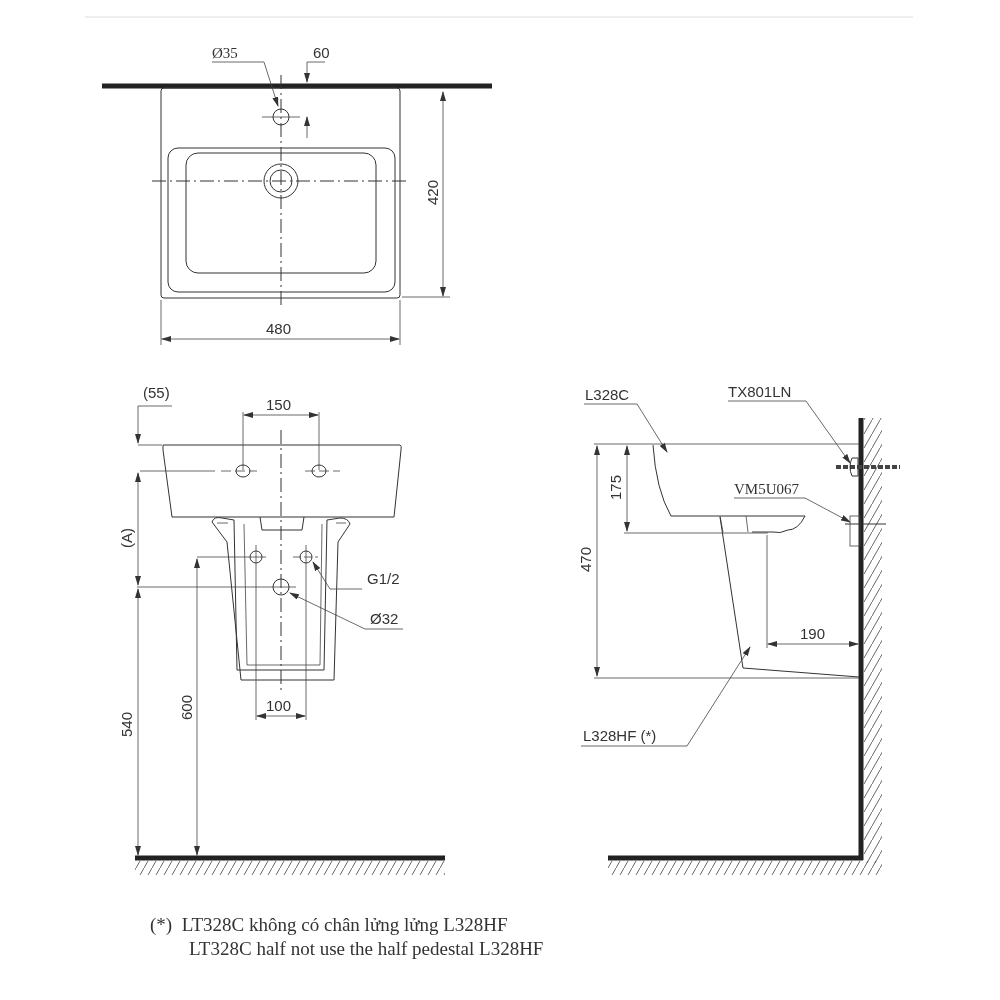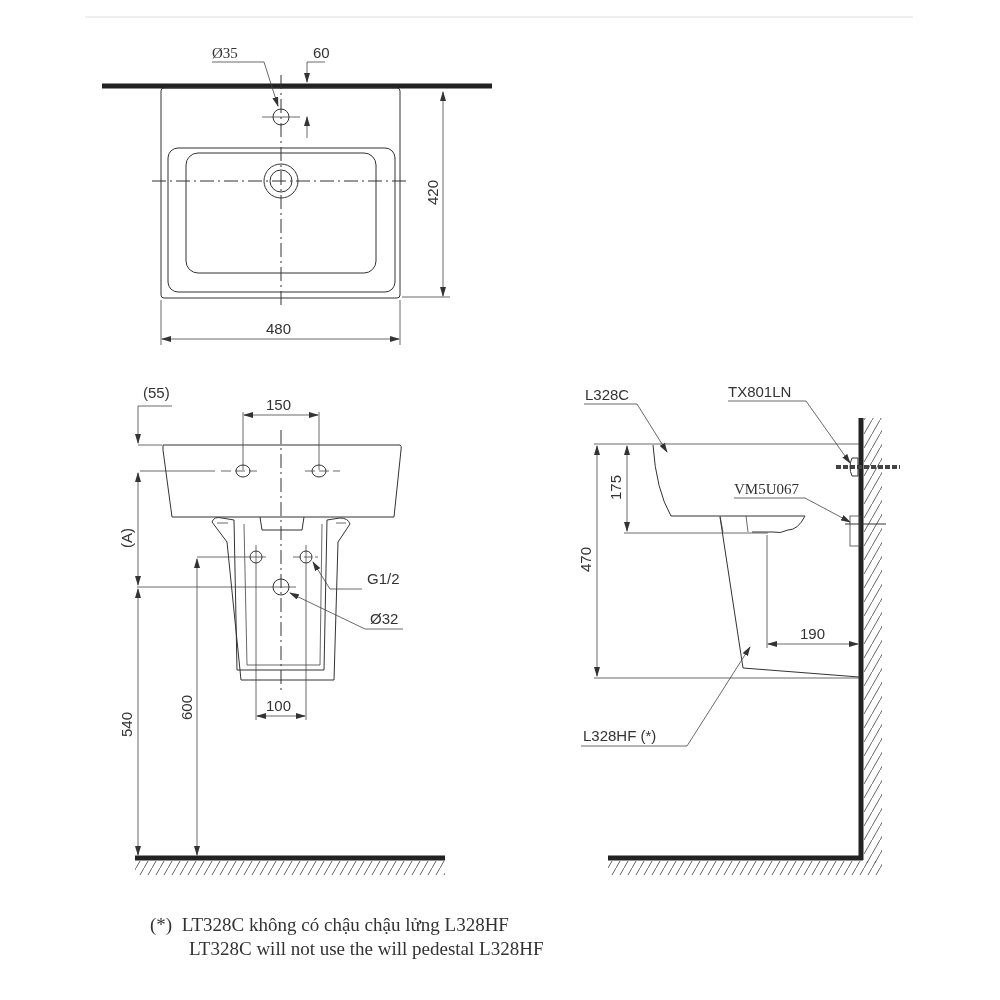--- a/index.html
+++ b/index.html
@@ -163,16 +163,16 @@
     <text x="585" y="400" class="dim">L328C</text>
 
     <polyline points="581,746 687,746 750,647" class="thin" marker-end="url(#arr)"></polyline>
     <text x="583" y="741" class="dim">L328HF (*)</text>
   </g>
 </svg>
 
 <div class="note">
   <div>
     <span>(*)</span>&nbsp;
-    <span>LT328C không có chậu chậu lửng L328HF</span>
+    <span>LT328C không có chân lửng lửng L328HF</span>
   </div>
-  <div class="l2">LT328C will not use the will pedestal L328HF</div>
+  <div class="l2">LT328C half not use the half pedestal L328HF</div>
 </div>
 
 </body></html>

